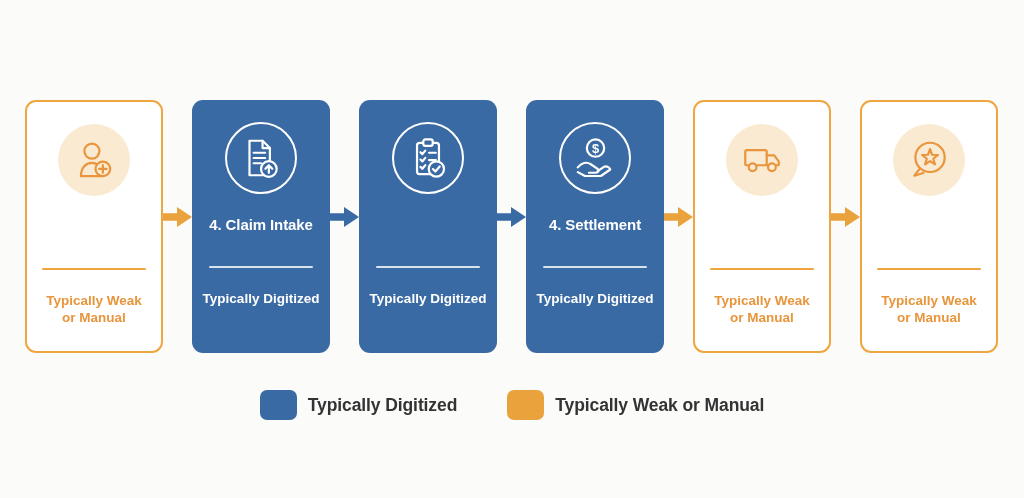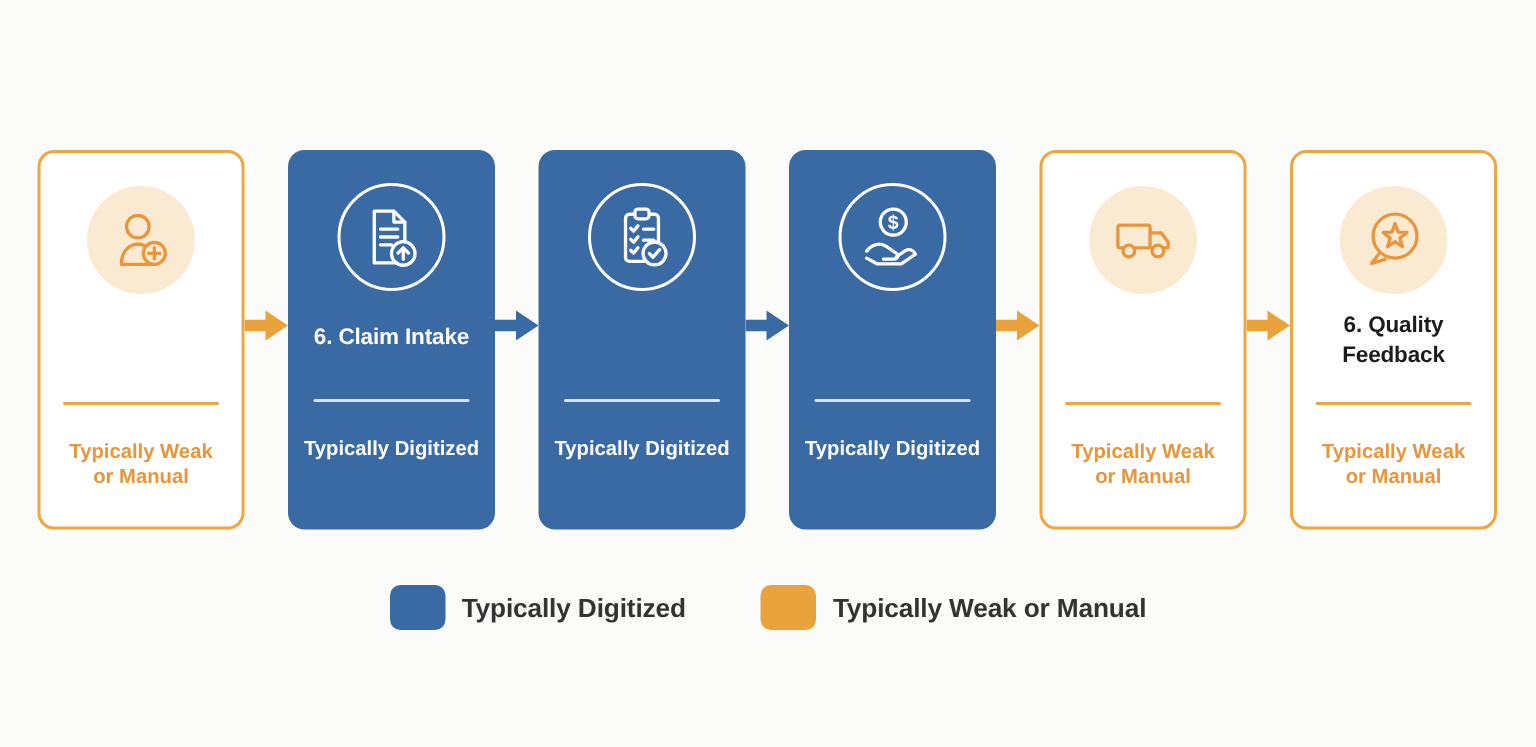--- a/index.html
+++ b/index.html
@@ -93,21 +93,21 @@
   <div class="card digitized">
     <div class="icon-wrap">
       <svg class="ic" viewBox="0 0 44 44">
         <path d="M11 5.5 h12.5 l7,7 V38.5 H11 z"></path>
         <path d="M23.5 5.5 v7 h7"></path>
         <path d="M15 17 h11 M15 22 h11 M15 27 h7"></path>
         <circle cx="29.5" cy="32.5" r="7.5" fill="#3A6AA3"></circle>
         <path d="M29.5 36.2 v-7 M26.2 32.2 l3.3,-3.3 3.3,3.3"></path>
       </svg>
     </div>
-    <div class="card-title">6. Claim Intake</div>
+    <div class="card-title">4. Claim Intake</div>
     <div class="divider"></div>
     <div class="card-status">Typically Digitized</div>
   </div>
 
   <div class="arrow blue">
     <svg viewBox="0 0 29 20">
         <polygon points="0,6.2 14,6.2 14,0 29,10 14,20 14,13.8 0,13.8"></polygon>
       </svg>
   </div>
 
@@ -134,20 +134,21 @@
 
   <div class="card digitized">
     <div class="icon-wrap">
       <svg class="ic" viewBox="0 0 44 44">
         <circle cx="22.5" cy="12.5" r="8.3"></circle>
         <text x="22.5" y="17" font-size="12.5" font-weight="bold" text-anchor="middle" fill="currentColor" stroke="none" font-family="'Liberation Sans',sans-serif">$</text>
         <path d="M5.5 31 c3.5,-4.5 8.5,-5.7 12.5,-3 l6.2,4.2 c2.2,1.5 1.1,3.9 -1.6,3.9 h-6.4"></path>
         <path d="M24.5 34.6 l5.7,-3.9 c2.5,-1.5 5.3,-0.3 6.4,2.3 l-9,6.2 h-15.2 l-6.9,-3.7"></path>
       </svg>
     </div>
+    <div class="card-title">4. Settlement</div>
     <div class="divider"></div>
     <div class="card-status">Typically Digitized</div>
   </div>
 
   <div class="arrow orange">
     <svg viewBox="0 0 29 20">
         <polygon points="0,6.2 14,6.2 14,0 29,10 14,20 14,13.8 0,13.8"></polygon>
       </svg>
   </div>
 
@@ -171,21 +172,20 @@
   </div>
 
   <div class="card manual">
     <div class="icon-wrap">
       <svg class="ic" viewBox="0 0 44 44">
         <circle cx="23" cy="19.5" r="14"></circle>
         <path d="M13 30.5 l-5,6.5 l8.6,-2.6" fill="#FAEAD2"></path>
         <path d="M23 11.5 L25 17 L30.6 17.2 L26.1 20.8 L27.7 26.2 L23 23 L18.3 26.2 L19.9 20.8 L15.4 17.2 L21 17 Z"></path>
       </svg>
     </div>
-    <div class="card-title">6. Quality Feedback</div>
     <div class="divider"></div>
     <div class="card-status">Typically Weak or Manual</div>
   </div>
 
 </div>
 
 <div class="legend">
   <div class="legend-item">
     <div class="legend-swatch" style="background: rgb(58, 106, 163);"></div>
     <div class="legend-label">Typically Digitized</div>

